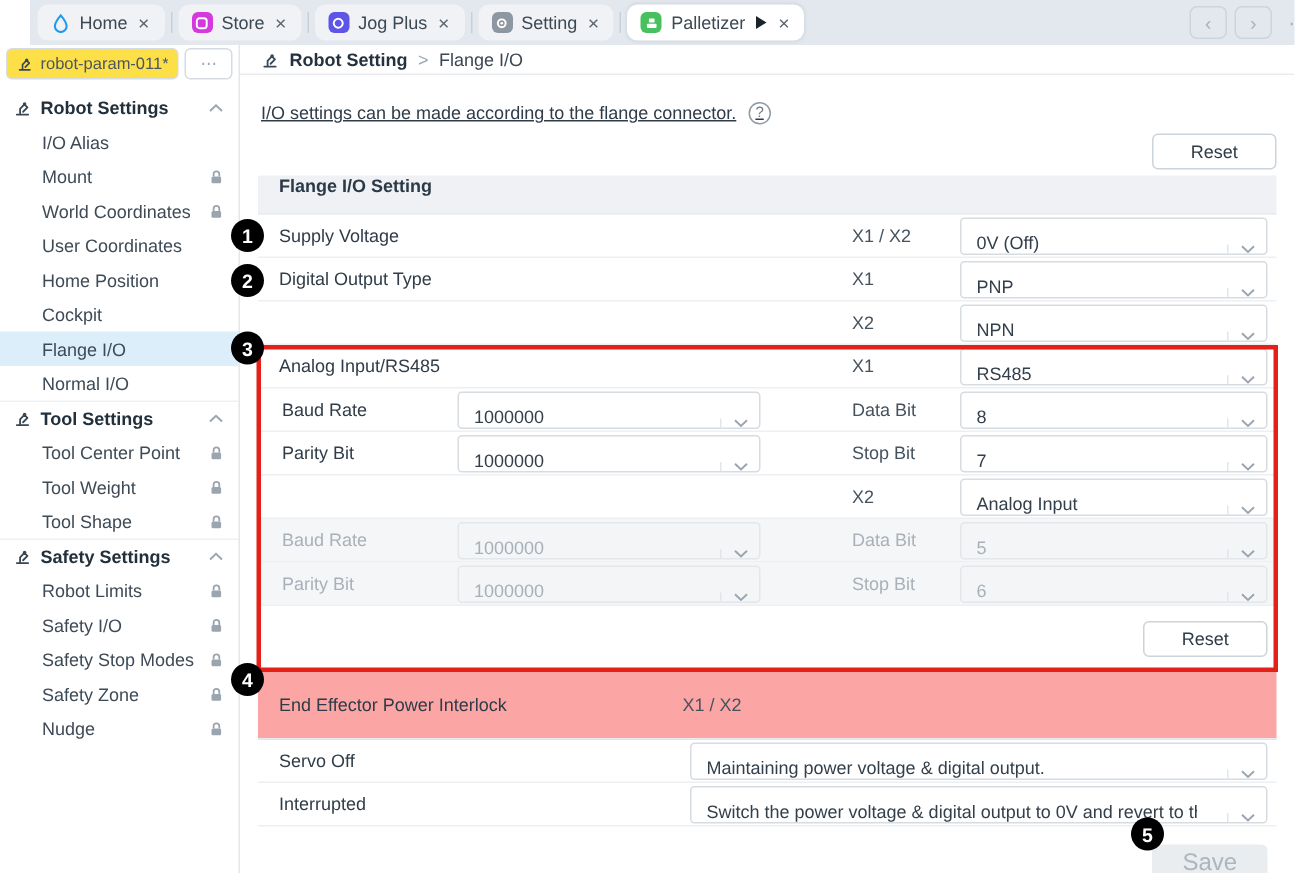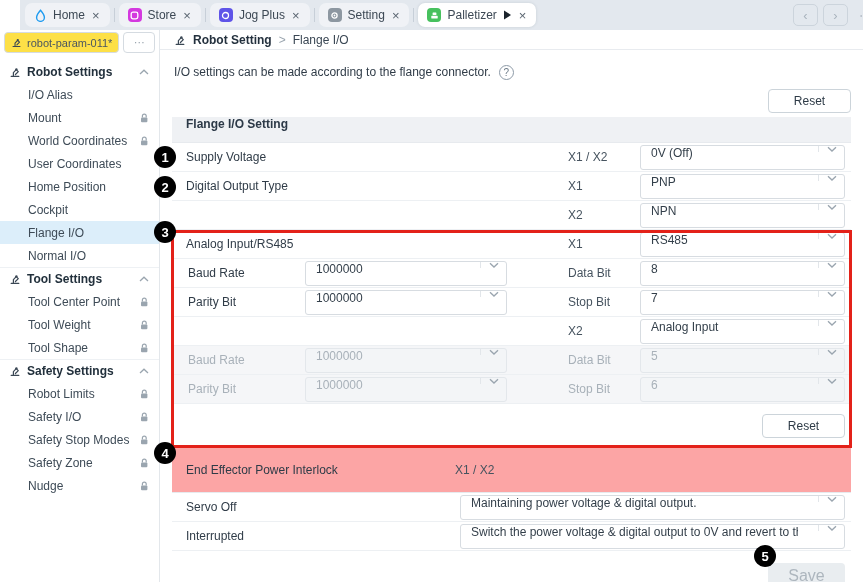--- a/index.html
+++ b/index.html
@@ -39,36 +39,36 @@
   .sb-item.selected { background:#dceefa; }
   .sb-lock { margin-left:auto; display:flex; }
   
   .breadcrumb { position:absolute; top:30px; left:160px; width:703px; height:20px; background:#fff;
     border-bottom:1px solid #e8ebef; display:flex; align-items:center; gap:7px; padding-left:14px; }
   .bc-section { font-weight:700; color:#24313e; }
   .bc-sep { color:#9aa5af; }
   .bc-page { color:#3a4754; }
   
   .content { position:absolute; top:55px; left:160px; width:703px; height:527px; background:#fff; padding:0 12px; }
-  .desc-row { height:30px; display:flex; gap:8px; padding:10px 0 0 2px; }
+  .desc-row { height:30px; display:flex; align-items:center; gap:8px; padding:10px 0 0 2px;text-decoration:underline; }
   .help { width:15px; height:15px; border:1px solid #8d9aa7; border-radius:50%; color:#6d7b88;
     display:inline-flex; align-items:center; justify-content:center; font-size:10px; flex:none; }
   .reset-row { height:32px; display:flex; justify-content:flex-end; align-items:flex-start; padding-top:4px; }
   .btn { border:1px solid #ccd4da; border-radius:4px; background:#fff; color:#2e3b47; font-size:12px;
     display:inline-flex; align-items:center; justify-content:center; }
   .btn-reset { width:83px; height:24px; }
   .hdr-row { height:26px; background:#eff1f4; display:flex; align-items:flex-start; padding-left:14px;
     font-weight:700; color:#2c3947; border-bottom:1px solid #e7eaee; }
   .row { position:relative; height:29px; border-bottom:1px solid #edf0f3; }
   .row-label { position:absolute; left:14px; top:50%; transform:translateY(-50%); white-space:nowrap; }
   .row-label.sub { left:16px; }
   .port { position:absolute; left:396px; top:50%; transform:translateY(-50%); color:#46535f; white-space:nowrap; }
   .port-mid { left:283px; }
   .dd { position:absolute; top:2px; height:25px; border:1px solid #d7dce1; border-radius:3px; background:#fff;
-    display:flex; align-items:flex-start;gap:20px; }
+    display:flex; align-items:flex-end;gap:20px; }
   .dd-right { right:6px; width:205px; }
   .dd-mid { left:133px; width:202px; }
   .dd-wide { left:288px; right:6px; }
   .dd-val { flex:1; padding:0 10px; color:#333f4a; white-space:nowrap; overflow:hidden; display:flex; align-items:center; }
   .dd-btn { width:26px; border-left:1px solid #e2e6ea; display:flex; align-items:center; justify-content:center; flex:none; }
   .disabled-row { background:#f5f6f8; }
   .disabled-row .row-label, .disabled-row .port { color:#a8b1b9; }
   .dd.disabled { background:#f3f5f7; border-color:#e3e7eb; }
   .dd.disabled .dd-val { color:#a8b1b9; }
   .inner-reset-row { height:44px; position:relative; border-bottom:1px solid #edf0f3; }

